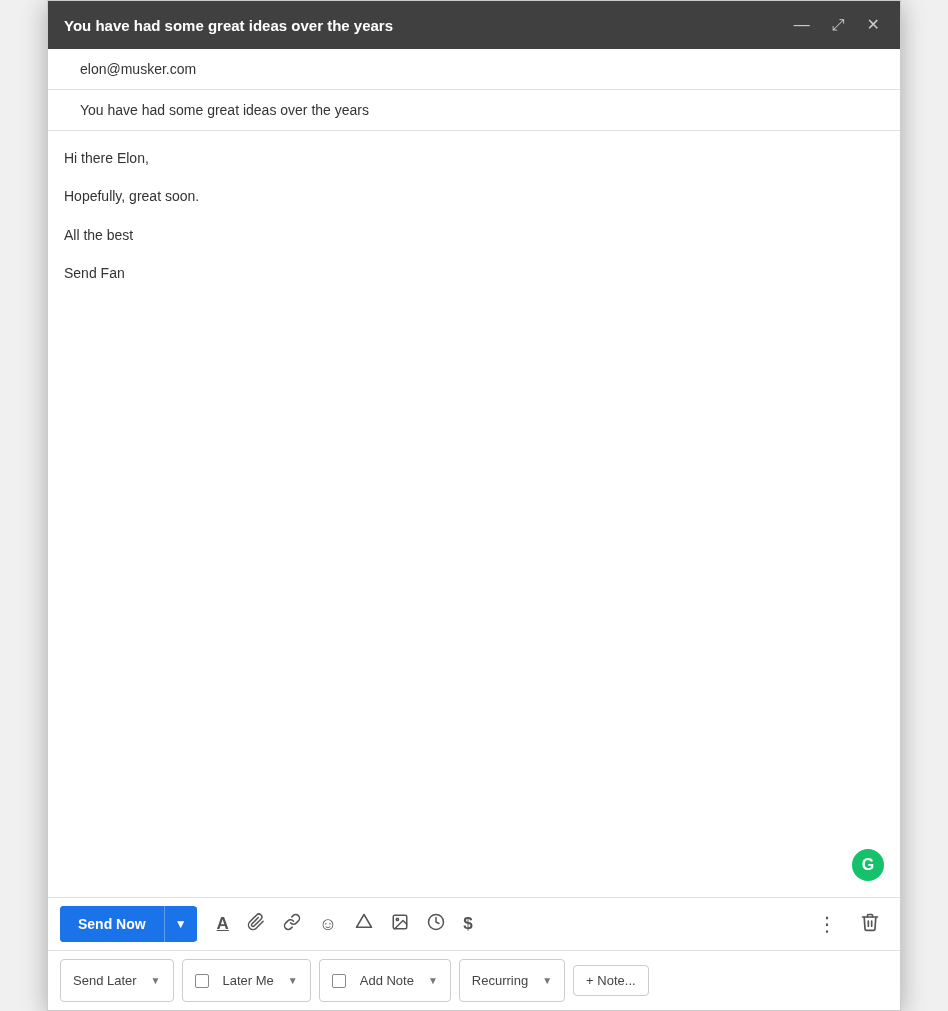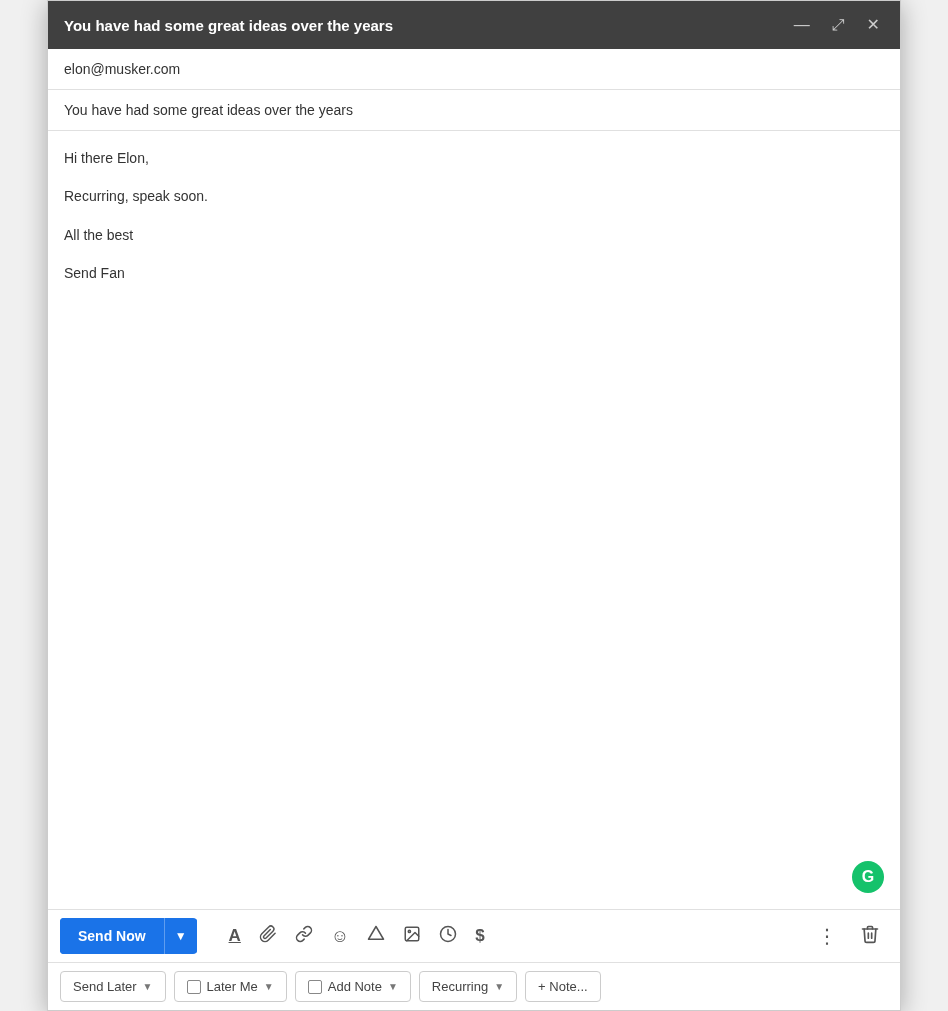--- a/index.html
+++ b/index.html
@@ -51,21 +51,21 @@
       border: none;
       color: #ccc;
       cursor: pointer;
       font-size: 16px;
       line-height: 1;
       padding: 2px 4px;
     }
 
     .compose-field {
       border-bottom: 1px solid #e0e0e0;
-      padding: 12px 16px;
+      padding: 12px 32px;
       font-size: 14px;
       color: #333;
       display: flex;
       align-items: center;
     }
 
     .compose-field input {
       border: none;
       outline: none;
       font-size: 14px;
@@ -114,21 +114,21 @@
       background: #fff;
       flex-shrink: 0;
     }
 
     .send-btn-group {
       display: flex;
       align-items: center;
       background: #1a73e8;
       border-radius: 4px;
       overflow: hidden;
-      margin-right: 20px;
+      margin-right: 8px;
     }
 
     .send-btn-main {
       background: #1a73e8;
       color: #fff;
       border: none;
       padding: 10px 18px;
       font-size: 14px;
       font-weight: bold;
       cursor: pointer;
@@ -185,24 +185,24 @@
       display: flex;
       align-items: center;
       gap: 8px;
       background: #fff;
       flex-shrink: 0;
     }
 
     .bottom-btn {
       display: flex;
       align-items: center;
-      gap: 6px;
+      gap: 14px;
       border: 1px solid #ccc;
       border-radius: 4px;
-      padding: 7px 12px;
+      padding: 13px 12px;
       font-size: 13px;
       color: #444;
       cursor: pointer;
       background: #fff;
     }
 
     .bottom-btn-arrow {
       font-size: 10px;
       color: #777;
     }
@@ -243,21 +243,21 @@
   <div class="compose-field">
     <input type="text" value="elon@musker.com" style="">
   </div>
 
   <div class="compose-field">
     <input type="text" value="You have had some great ideas over the years" style="">
   </div>
 
   <div class="compose-body">
     <p>Hi there Elon,</p>
-    <p>Recurring, speak soon.</p>
+    <p>Hopefully, great soon.</p>
     <p>All the best</p>
     <p>Send Fan</p>
 
     <div class="grammarly-badge">
       <span>G</span>
     </div>
   </div>
 
   <div class="toolbar">
 

